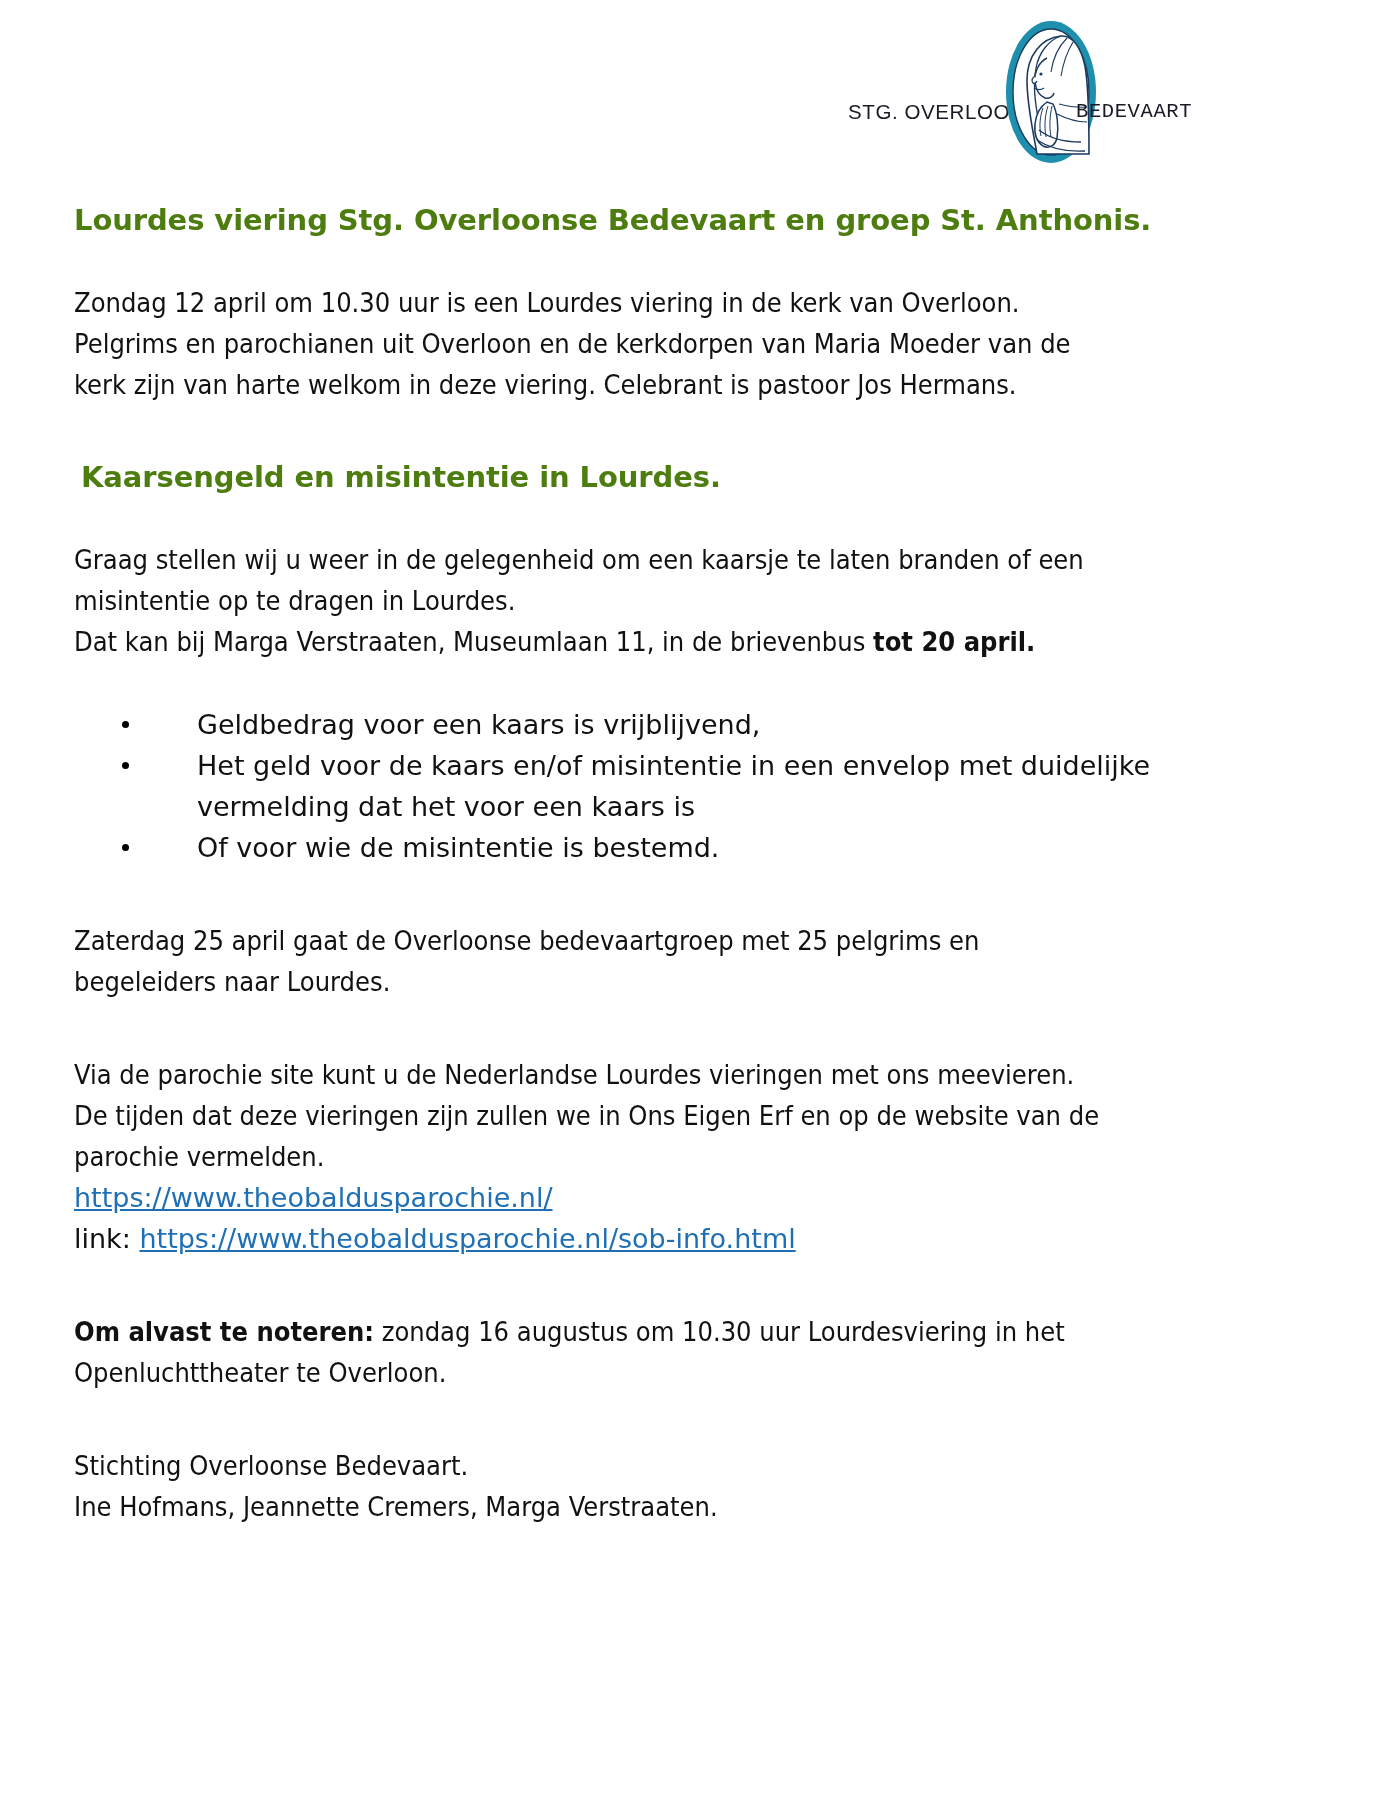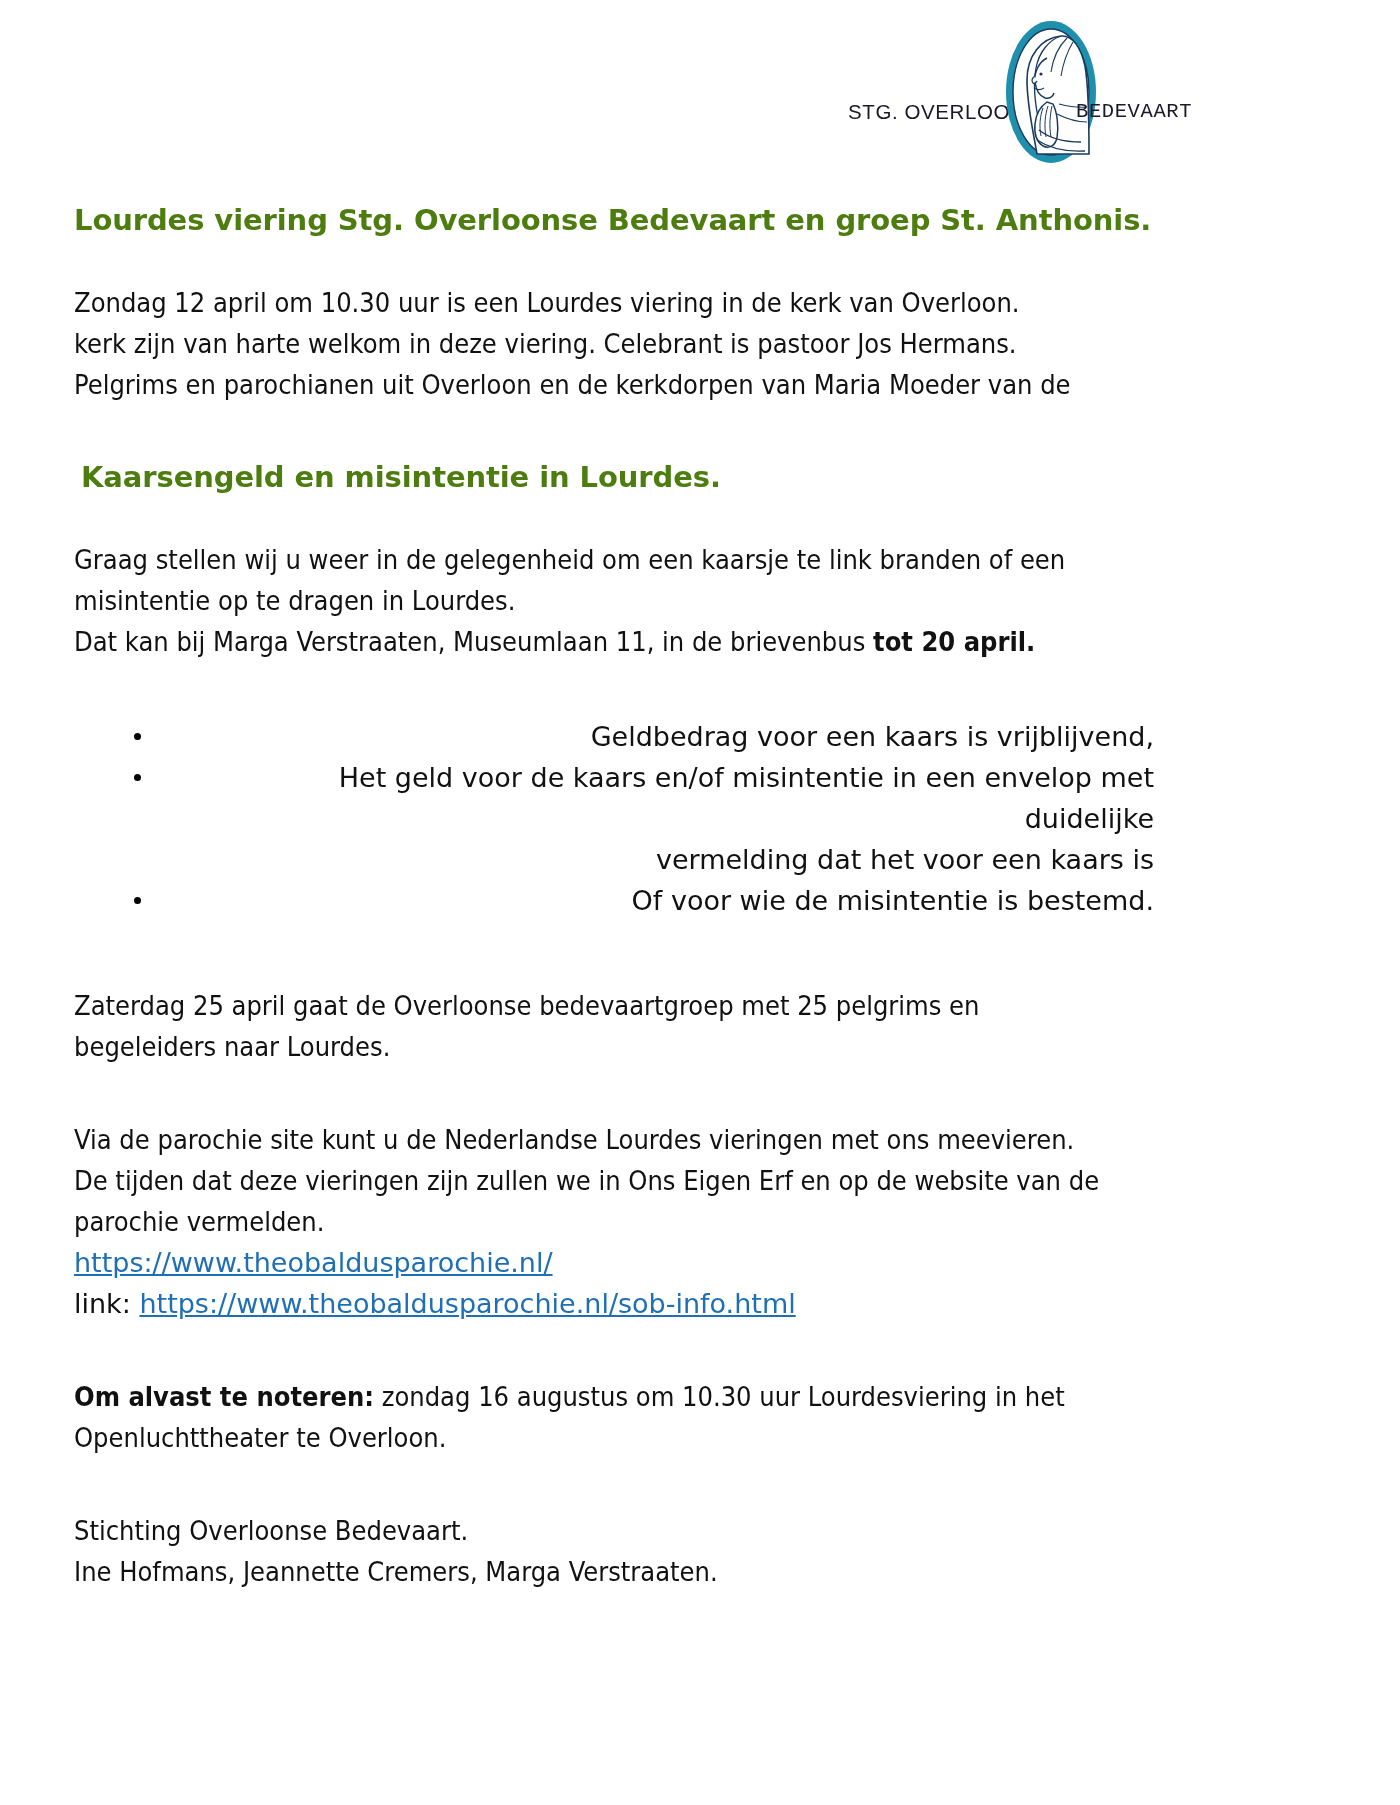--- a/index.html
+++ b/index.html
@@ -79,24 +79,23 @@
     font-stretch: condensed;
   }
   .line { display: block; white-space: nowrap; }
   .gap-md { height: 42px; }
   .gap-lg { height: 52px; }
 
   b.strong { font-weight: bold; }
 
   
   ul.bullets {
-    margin: 12px;
+    margin: 0;
     padding: 0;
     list-style: none;
-    text-align: right;
   }
   ul.bullets li {
     position: relative;
     padding-left: 123px;
     font-family: "DejaVu Sans", sans-serif;
     font-size: 27px;
     line-height: 41px;
     color: #111111;
   }
   ul.bullets li .dot {
@@ -164,32 +163,32 @@
 </div>
 
 <div class="doc">
 
   <h1 class="title">Lourdes viering Stg. Overloonse Bedevaart en groep St. Anthonis.</h1>
 
   <div class="gap-md"></div>
 
   <p class="para">
     <span class="line">Zondag 12 april om 10.30 uur is een Lourdes viering in de kerk van Overloon.</span>
+    <span class="line">Pelgrims en parochianen uit Overloon en de kerkdorpen van Maria Moeder van de</span>
     <span class="line">kerk zijn van harte welkom in deze viering. Celebrant is pastoor Jos Hermans.</span>
-    <span class="line">Pelgrims en parochianen uit Overloon en de kerkdorpen van Maria Moeder van de</span>
   </p>
 
   <div class="gap-lg"></div>
 
   <h2 class="subtitle">Kaarsengeld en misintentie in Lourdes.</h2>
 
   <div class="gap-md"></div>
 
   <p class="para">
-    <span class="line">Graag stellen wij u weer in de gelegenheid om een kaarsje te link branden of een</span>
+    <span class="line">Graag stellen wij u weer in de gelegenheid om een kaarsje te laten branden of een</span>
     <span class="line">misintentie op te dragen in Lourdes.</span>
     <span class="line"><span>Dat kan bij Marga Verstraaten, Museumlaan 11, in de brievenbus </span><b class="strong">tot 20 april.</b></span>
   </p>
 
   <div class="gap-md"></div>
 
   <ul class="bullets">
     <li>
       <span class="dot"></span>
       <span>Geldbedrag voor een kaars is vrijblijvend,</span>

